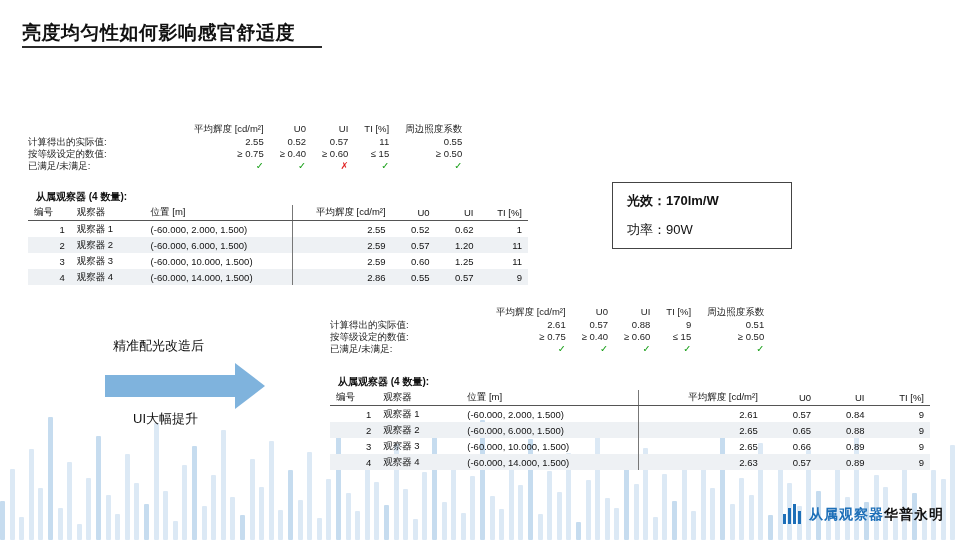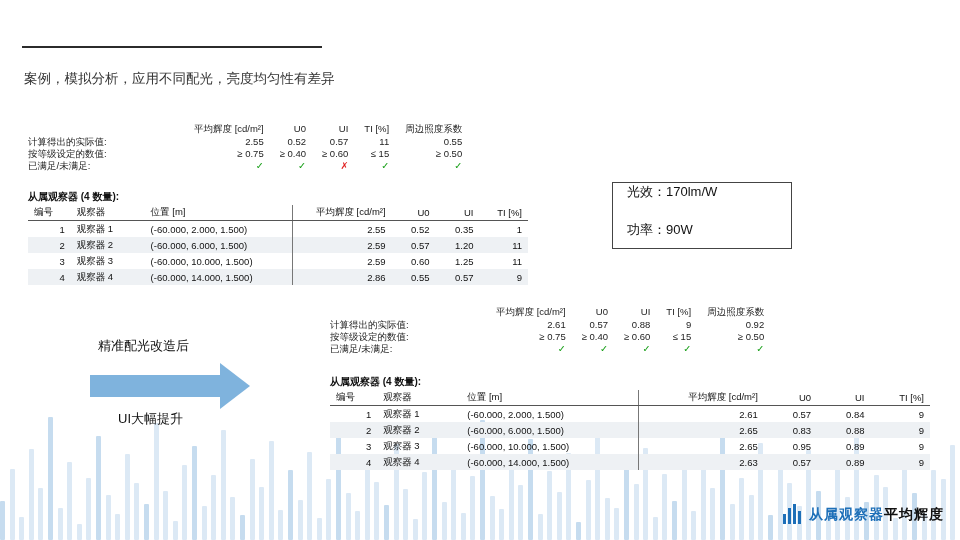--- a/index.html
+++ b/index.html
@@ -33,42 +33,42 @@
   .summary .labels{position:absolute;left:0;top:0;width:150px;}
   .summary .labels div{height:12px;line-height:12px;white-space:nowrap;}
   .summary .labels div.hdr{height:14px;}
   .sumtable{position:absolute;top:0;}
   .sumtable table{border-collapse:collapse;}
   .sumtable td{padding:0 0 0 16px;text-align:right;height:12px;line-height:12px;font-size:9.5px;white-space:nowrap;}
   .sumtable tr.hdr td{height:14px;line-height:14px;font-size:9.5px;}
   .chk{color:#1aa01a;font-size:12px;font-weight:bold;}
   .cross{color:#e02020;font-size:12px;font-weight:bold;}
 
-  .obsTitle{position:absolute;font-size:10px;font-weight:bold;color:#111;}
+  .obsTitle{position:absolute;font-size:10px;font-weight:bold;color:#111;margin-left:8px;}
 
   table.obs{border-collapse:collapse;font-size:9.5px;position:absolute;}
   table.obs th{
     font-weight:normal;text-align:left;border-bottom:1px solid #555;
     padding:1px 6px;color:#111;
   }
   table.obs td{padding:1.5px 6px;color:#111;}
   table.obs tr.alt td{background:#eef1f4;}
   table.obs .num{text-align:right;}
   table.obs .sep{border-left:1px solid #777;}
 
   .infobox{
     position:absolute;left:612px;top:182px;width:178px;height:65px;
     border:1px solid #444;background:#fff;
     font-size:13px;color:#111;
   }
   .infobox div{position:absolute;left:14px;}
-  .infobox .l1{top:0;}
+  .infobox .l1{top:9px;font-weight:bold;}
   .infobox .l2{top:38px;}
 
-  .arrowWrap{position:absolute;left:90px;top:355px;width:180px;height:70px;}
+  .arrowWrap{position:absolute;left:105px;top:355px;width:180px;height:70px;}
   .arrowLabel1{position:absolute;left:8px;top:-18px;font-size:13px;color:#111;}
   .arrowLabel2{position:absolute;left:28px;top:55px;font-size:13px;color:#111;}
   .arrowBody{position:absolute;left:0;top:20px;width:130px;height:22px;background:#7fb3dd;}
   .arrowHead{position:absolute;left:130px;top:8px;width:0;height:0;
     border-top:23px solid transparent;border-bottom:23px solid transparent;border-left:30px solid #7fb3dd;}
 
   .logo{position:absolute;right:16px;bottom:16px;display:flex;align-items:flex-end;}
   .logo .mark{display:flex;align-items:flex-end;height:20px;margin-right:6px;}
   .logo .mark i{display:block;width:3px;margin-right:2px;background:#1d6fb8;}
   .logo .txt1{font-size:14px;font-weight:bold;color:#1d6fb8;letter-spacing:1px;}
@@ -175,22 +175,22 @@
     <span style="left: 902.4px; width: 5px; height: 84.5px;"></span>
     <span class="dark" style="left: 912px; width: 5px; height: 46.8px;"></span>
     <span style="left: 921.6px; width: 5px; height: 27.3px;"></span>
     <span style="left: 931.2px; width: 5px; height: 70.2px;"></span>
     <span style="left: 940.8px; width: 5px; height: 61.1px;"></span>
     <span style="left: 950.4px; width: 5px; height: 94.9px;"></span>
   </div>
 
 <div class="slide">
 
+  <div class="title">亮度均匀性如何影响感官舒适度</div>
   <div class="title-underline"></div>
-  <div class="subtitle">案例，模拟分析，应用不同配光，亮度均匀性有差异</div>
 
   <div class="summary" style="left:28px;top:122px;width:540px;height:52px;">
     <div class="labels">
       <div class="hdr">&nbsp;</div>
       <div>计算得出的实际值:</div>
       <div>按等级设定的数值:</div>
       <div>已满足/未满足:</div>
     </div>
     <div class="sumtable" style="left:150px;">
       <table>
@@ -240,21 +240,21 @@
           <th class="num" style="width:34px">U0</th>
           <th class="num" style="width:34px">UI</th>
           <th class="num" style="width:40px">TI [%]</th>
         </tr>
         <tr class="">
           <td class="num">1</td>
           <td class="">观察器 1</td>
           <td class="">(-60.000, 2.000, 1.500)</td>
           <td class="num sep">2.55</td>
           <td class="num">0.52</td>
-          <td class="num">0.35</td>
+          <td class="num">0.62</td>
           <td class="num">1</td>
         </tr>
         <tr class="alt">
           <td class="num">2</td>
           <td class="">观察器 2</td>
           <td class="">(-60.000, 6.000, 1.500)</td>
           <td class="num sep">2.59</td>
           <td class="num">0.57</td>
           <td class="num">1.20</td>
           <td class="num">11</td>
@@ -307,21 +307,21 @@
           <td>U0</td>
           <td>UI</td>
           <td>TI [%]</td>
           <td>周边照度系数</td>
         </tr>
         <tr>
           <td>2.61</td>
           <td>0.57</td>
           <td>0.88</td>
           <td>9</td>
-          <td>0.92</td>
+          <td>0.51</td>
         </tr>
         <tr>
           <td>≥ 0.75</td>
           <td>≥ 0.40</td>
           <td>≥ 0.60</td>
           <td>≤ 15</td>
           <td>≥ 0.50</td>
         </tr>
         <tr>
           <td class="chk">✓</td>
@@ -355,30 +355,30 @@
           <td class="num sep">2.61</td>
           <td class="num">0.57</td>
           <td class="num">0.84</td>
           <td class="num">9</td>
         </tr>
         <tr class="alt">
           <td class="num">2</td>
           <td class="">观察器 2</td>
           <td class="">(-60.000, 6.000, 1.500)</td>
           <td class="num sep">2.65</td>
-          <td class="num">0.83</td>
+          <td class="num">0.65</td>
           <td class="num">0.88</td>
           <td class="num">9</td>
         </tr>
         <tr class="">
           <td class="num">3</td>
           <td class="">观察器 3</td>
           <td class="">(-60.000, 10.000, 1.500)</td>
           <td class="num sep">2.65</td>
-          <td class="num">0.95</td>
+          <td class="num">0.66</td>
           <td class="num">0.89</td>
           <td class="num">9</td>
         </tr>
         <tr class="alt">
           <td class="num">4</td>
           <td class="">观察器 4</td>
           <td class="">(-60.000, 14.000, 1.500)</td>
           <td class="num sep">2.63</td>
           <td class="num">0.57</td>
           <td class="num">0.89</td>
@@ -388,16 +388,16 @@
     </table>
 
   <div class="logo">
     <span class="mark">
       <i style="height:10px"></i>
         <i style="height:16px"></i>
         <i style="height:20px"></i>
         <i style="height:13px"></i>
     </span>
     <span class="txt1">从属观察器</span>
-    <span class="txt2">平均辉度</span>
+    <span class="txt2">华普永明</span>
   </div>
 
 </div>
 
 </body></html>

